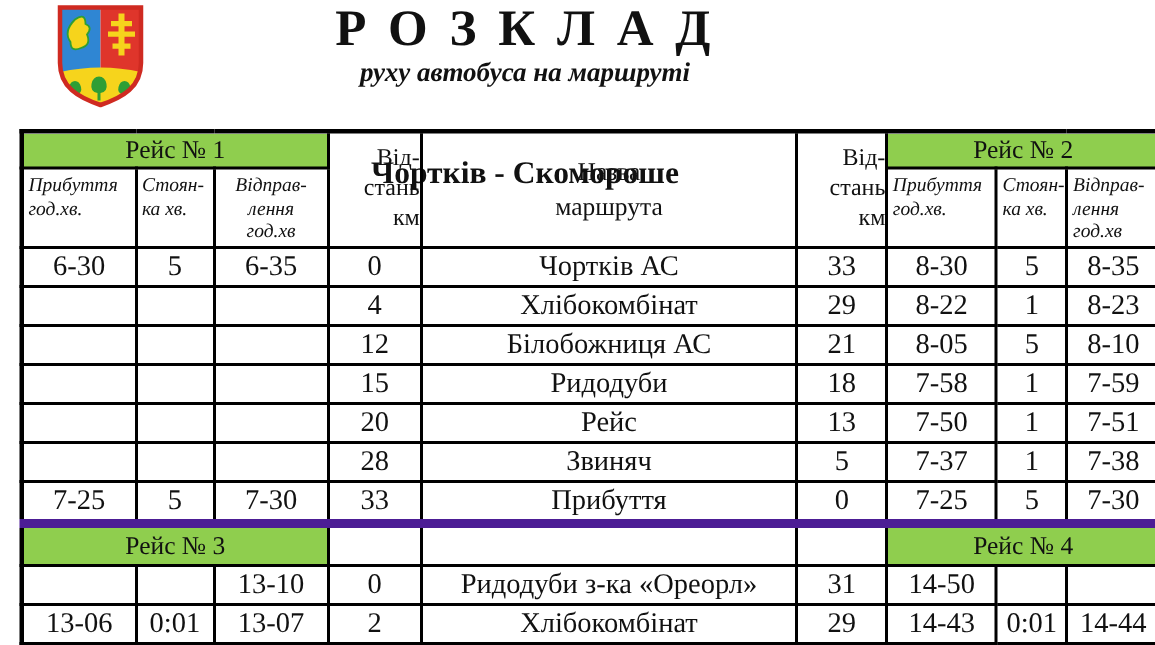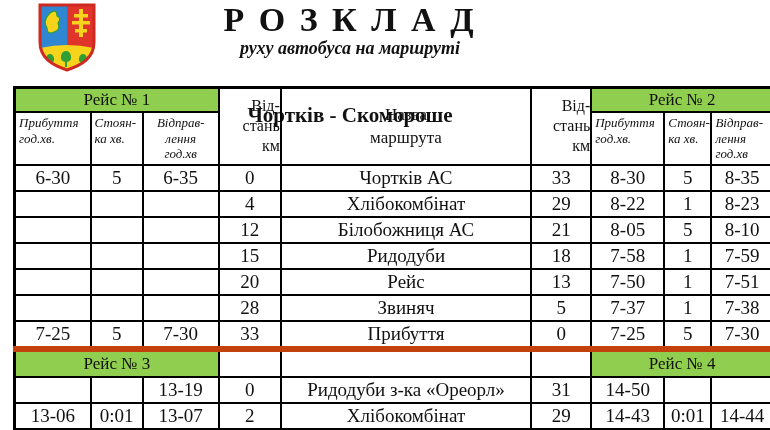--- a/index.html
+++ b/index.html
@@ -22,21 +22,21 @@
   th,td{border:2px solid #000;text-align:center;vertical-align:middle;
         overflow:hidden;padding:0;color:#111;}
   td{font-size:19px;height:24px;line-height:1.05;}
   .band{background:var(--band-green,#8fce4e);font-weight:normal;font-size:17px;height:22px;}
   .subhead th{font-weight:normal;font-size:13px;white-space:pre-line;
               line-height:1.2;vertical-align:top;padding:2px 3px;font-style:italic;}
   .h-left{text-align:left;}
   .h-center{text-align:center;}
   .dist-h{font-weight:normal;font-size:16px;white-space:pre-line;line-height:1.25;text-align:right;}
   .name-h{font-weight:normal;font-size:17px;white-space:pre-line;line-height:1.4;}
-  tr.band2 td{border-top:6px solid #c2410c;margin-left:42px;}
+  tr.band2 td{border-top:6px solid #4c1d95;margin-left:42px;}
 </style>
 </head>
 <body>
 
 <div class="page">
 
   <svg class="emblem" viewBox="0 0 62 70" aria-hidden="true">
     <defs>
       <clipPath id="shieldClip">
         <path d="M4 3 H58 V40 C58 56 46 63 31 68 C16 63 4 56 4 40 Z"></path>
@@ -189,21 +189,21 @@
       <tr class="band2">
         <td class="band" colspan="3">Рейс № 3</td>
         <td></td>
         <td></td>
         <td></td>
         <td class="band" colspan="3">Рейс  № 4</td>
       </tr>
       <tr>
         <td></td>
         <td></td>
-        <td>13-19</td>
+        <td>13-10</td>
         <td>0</td>
         <td>Ридодуби з-ка «Ореорл»</td>
         <td>31</td>
         <td>14-50</td>
         <td></td>
         <td></td>
       </tr>
       <tr>
         <td>13-06</td>
         <td>0:01</td>

